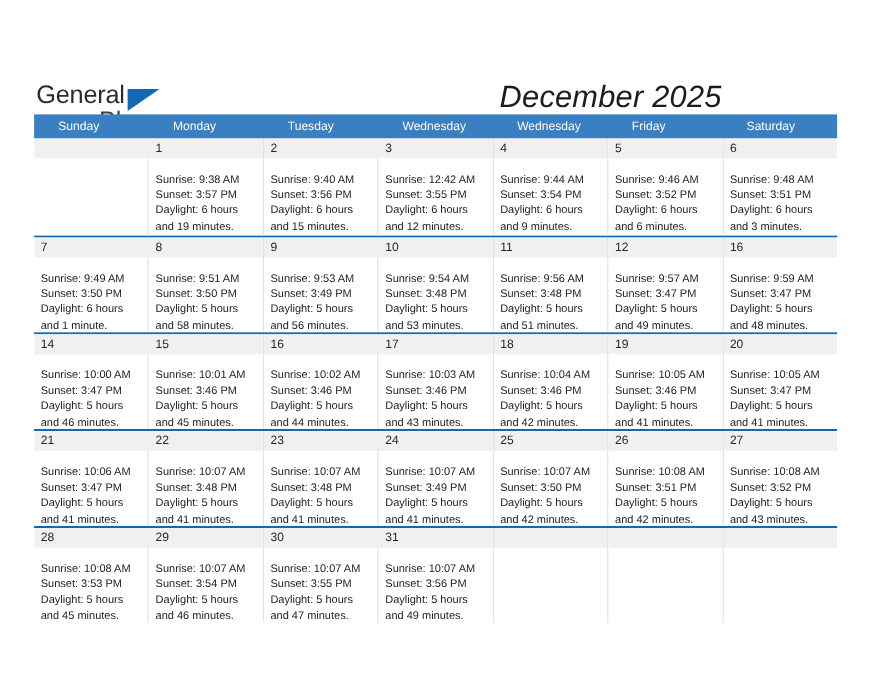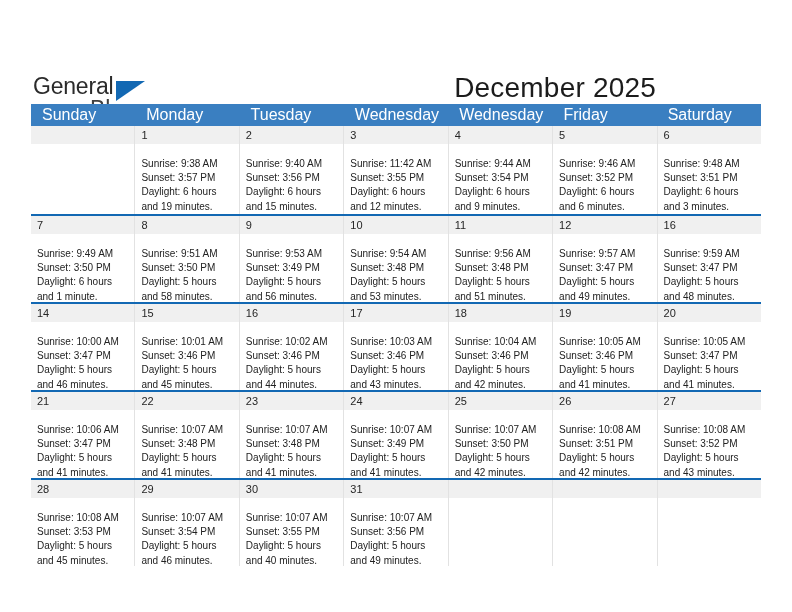--- a/index.html
+++ b/index.html
@@ -62,20 +62,21 @@
     font-size: 23px;
     color: #404040;
     letter-spacing: -0.1px;
   }
 
   .title-block {
     position: absolute;
     right: 35px;
     top: 32px;
     text-align: right;
+    font-style: italic;
   }
   .cal-title {
     font-size: 28px;
     font-weight: normal;
     color: #1c1c1c;
     line-height: 34px;
     letter-spacing: 0.2px;
   }
   .cal-subtitle {
     font-size: 14.5px;
@@ -92,23 +93,23 @@
     width: 730px;
   }
   .weekdays {
     display: flex;
     background: #3a7fc1;
     height: 22px;
   }
   .weekday {
     flex: 1 1 0;
     color: #ffffff;
-    font-size: 16px;
+    font-size: 11px;
     line-height: 22px;
-    padding-left: 11px;
+    padding-left: 22px;
     box-sizing: border-box;
     white-space: nowrap;
   }
   .week {
     display: flex;
     border-top: 2px solid #1268b3;
     height: 88px;
     box-sizing: border-box;
   }
   .week:first-of-type {
@@ -193,21 +194,21 @@
             <div class="details">
               <div>Sunrise: 9:40 AM</div>
               <div>Sunset: 3:56 PM</div>
               <div>Daylight: 6 hours</div>
               <div>and 15 minutes.</div>
             </div>
           </div>
           <div class="day">
             <div class="date-band">3</div>
             <div class="details">
-              <div>Sunrise: 11:42 AM</div>
+              <div>Sunrise: 12:42 AM</div>
               <div>Sunset: 3:55 PM</div>
               <div>Daylight: 6 hours</div>
               <div>and 12 minutes.</div>
             </div>
           </div>
           <div class="day">
             <div class="date-band">4</div>
             <div class="details">
               <div>Sunrise: 9:44 AM</div>
               <div>Sunset: 3:54 PM</div>
@@ -447,21 +448,21 @@
               <div>Daylight: 5 hours</div>
               <div>and 46 minutes.</div>
             </div>
           </div>
           <div class="day">
             <div class="date-band">30</div>
             <div class="details">
               <div>Sunrise: 10:07 AM</div>
               <div>Sunset: 3:55 PM</div>
               <div>Daylight: 5 hours</div>
-              <div>and 40 minutes.</div>
+              <div>and 47 minutes.</div>
             </div>
           </div>
           <div class="day">
             <div class="date-band">31</div>
             <div class="details">
               <div>Sunrise: 10:07 AM</div>
               <div>Sunset: 3:56 PM</div>
               <div>Daylight: 5 hours</div>
               <div>and 49 minutes.</div>
             </div>

